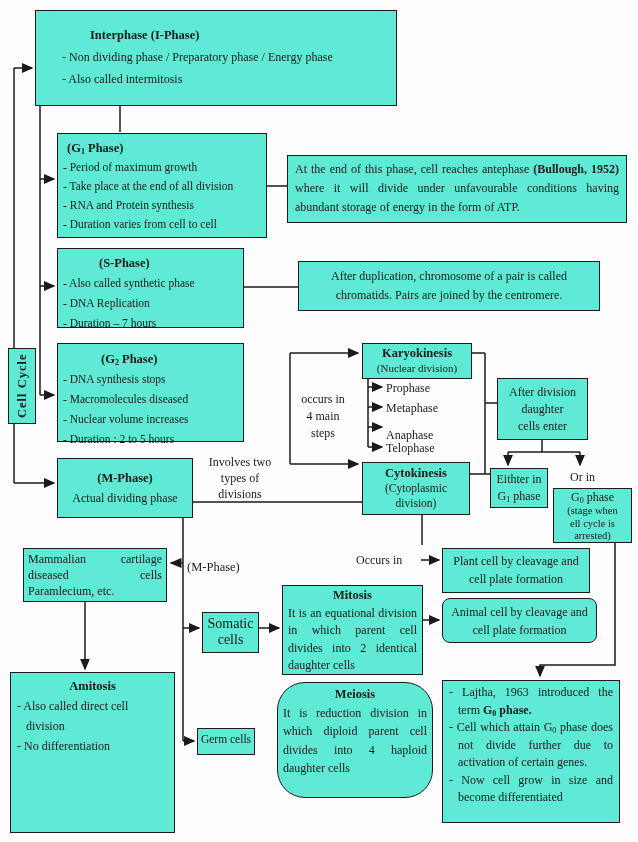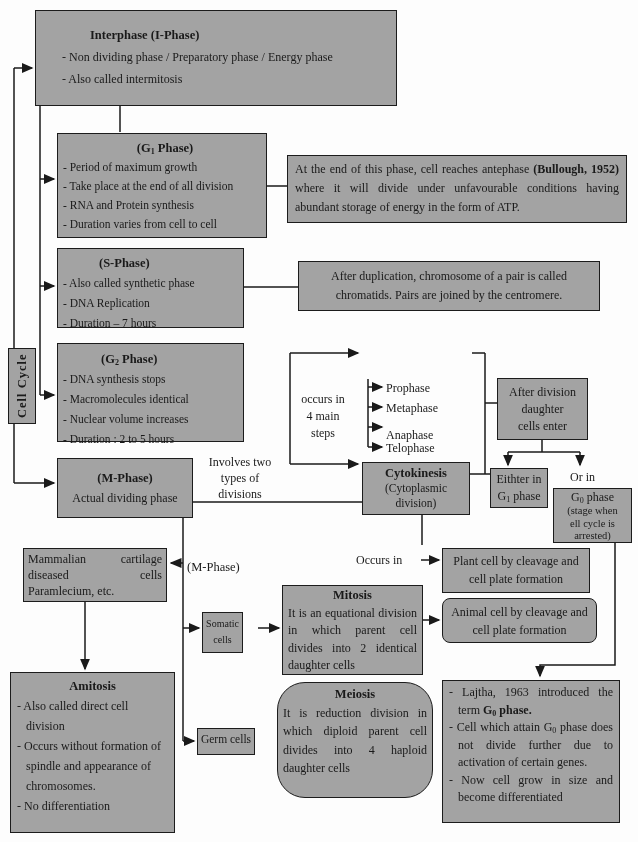--- a/index.html
+++ b/index.html
@@ -1,19 +1,19 @@
 <!DOCTYPE html>
 <html><head>
 <meta charset="utf-8">
 <style>
   html,body{margin:0;padding:0;background:#ffffff;}
   #canvas{position:relative;width:638px;height:842px;background:#fdfdfd;overflow:hidden;
           font-family:"Liberation Serif",serif;color:#1a1a1a;}
   svg.wires{position:absolute;left:0;top:0;z-index:0;}
-  .box{position:absolute;border:1.6px solid #1c1c1c;background:#a3a3a3;box-sizing:border-box;z-index:1;
+  .box{position:absolute;border:1.6px solid #1c1c1c;background:#5eead4;box-sizing:border-box;z-index:1;
        font-size:11.5px;line-height:19px;}
   .lbl{position:absolute;z-index:1;font-size:12px;line-height:16px;}
   .bold{font-weight:bold;margin-top:32px;}
   .ctr{text-align:center;}
   .just{text-align:justify;}
   .blk{display:block;}
   .hang{padding-left:9px;text-indent:-9px;}
   sub{font-size:8px;vertical-align:-2px;line-height:0;}
   .title{font-weight:bold;font-size:12.5px;display:block;}
   .vert-label{writing-mode:vertical-rl;transform:rotate(180deg);font-weight:bold;font-size:12.5px;
@@ -86,21 +86,21 @@
 
   <div class="box" style="left:35px;top:10px;width:362px;height:96px;padding:13px 10px 0 26px;line-height:22px;font-size:12px;">
     <span class="title" style="margin-left:28px;">
       <span>Interphase (I-Phase)</span>
     </span>
     <span class="blk">- Non dividing phase / Preparatory phase / Energy phase</span>
     <span class="blk">- Also called intermitosis</span>
   </div>
 
   <div class="box" style="left:57px;top:133px;width:210px;height:105px;padding:5px 3px 0 5px;line-height:19px;">
-    <span class="title" style="margin-left:4px;text-align:center;"><span>(G</span><sub>1</sub><span> Phase)</span></span>
+    <span class="title" style="margin-left:4px;"><span>(G</span><sub>1</sub><span> Phase)</span></span>
     <span class="blk">- Period of maximum growth</span>
     <span class="blk">- Take place at the end of all division</span>
     <span class="blk">- RNA and Protein synthesis</span>
     <span class="blk">- Duration varies from cell to cell</span>
   </div>
 
   <div class="box just" style="left:287px;top:155px;width:340px;height:68px;padding:4px 7px;line-height:19px;font-size:12px;">
     <span>At the end of this phase, cell reaches antephase </span><span class="bold">(Bullough, 1952)</span><span> where it will divide under unfavourable conditions having abundant storage of energy in the form of ATP.</span>
   </div>
 
@@ -111,31 +111,35 @@
     <span class="blk">- Duration – 7 hours</span>
   </div>
 
   <div class="box ctr" style="left:298px;top:261px;width:302px;height:50px;padding:5px 6px;line-height:19px;font-size:12px;">
     <span>After duplication, chromosome of a pair is called chromatids. Pairs are joined by the centromere.</span>
   </div>
 
   <div class="box" style="left:57px;top:343px;width:187px;height:99px;padding:5px 3px 0 5px;line-height:20px;">
     <span class="title" style="margin-left:38px;"><span>(G</span><sub>2</sub><span> Phase)</span></span>
     <span class="blk">- DNA synthesis stops</span>
-    <span class="blk">- Macromolecules identical</span>
+    <span class="blk">- Macromolecules diseased</span>
     <span class="blk">- Nuclear volume increases</span>
     <span class="blk">- Duration : 2 to 5 hours</span>
   </div>
 
   <div class="lbl ctr" style="left:292px;top:391px;width:62px;line-height:17px;">
     <span class="blk">occurs in</span>
     <span class="blk">4 main</span>
     <span class="blk">steps</span>
   </div>
 
+  <div class="box ctr" style="left:362px;top:343px;width:110px;height:36px;padding-top:2px;line-height:15px;">
+    <span class="title" style="font-size:12.5px;">Karyokinesis</span>
+    <span class="blk" style="font-size:11px;">(Nuclear division)</span>
+  </div>
 
   <div class="lbl" style="left:386px;top:380px;">Prophase</div>
   <div class="lbl" style="left:386px;top:400px;">Metaphase</div>
   <div class="lbl" style="left:386px;top:427px;text-align:center;">Anaphase</div>
   <div class="lbl" style="left:386px;top:440px;">Telophase</div>
 
   <div class="box ctr" style="left:497px;top:378px;width:91px;height:62px;padding-top:5px;line-height:17px;font-size:12px;">
     <span class="blk">After division</span>
     <span class="blk">daughter</span>
     <span class="blk">cells enter</span>
@@ -171,21 +175,21 @@
     <span class="blk">types of</span>
     <span class="blk">divisions</span>
   </div>
 
   <div class="box just" style="left:23px;top:548px;width:144px;height:54px;padding:2px 4px;line-height:16px;font-size:12px;">
     <span>Mammalian cartilage diseased cells Paramlecium, etc.</span>
   </div>
 
   <div class="lbl" style="left:187px;top:559px;font-size:12.5px;">(M-Phase)</div>
 
-  <div class="box ctr" style="left:202px;top:612px;width:41px;height:41px;padding-top:3px;line-height:16px;font-size:10px;">
+  <div class="box ctr" style="left:202px;top:612px;width:57px;height:41px;padding-top:3px;line-height:16px;font-size:14px;">
     <span class="blk">Somatic</span>
     <span class="blk">cells</span>
   </div>
 
   <div class="box" style="left:282px;top:585px;width:141px;height:90px;padding:1px 5px;line-height:17.5px;font-size:12px;">
     <span class="title ctr">Mitosis</span>
     <span class="blk just">It is an equational division in which parent cell divides into 2 identical daughter cells</span>
   </div>
 
   <div class="lbl" style="left:356px;top:552px;">Occurs in</div>
@@ -194,21 +198,20 @@
     <span>Plant cell by cleavage and cell plate formation</span>
   </div>
 
   <div class="box ctr" style="left:442px;top:598px;width:155px;height:45px;padding:4px 4px;line-height:18px;font-size:12px;border-radius:8px;">
     <span>Animal cell by cleavage and cell plate formation</span>
   </div>
 
   <div class="box" style="left:10px;top:672px;width:165px;height:161px;padding:3px 6px;line-height:20px;font-size:12px;">
     <span class="title ctr">Amitosis</span>
     <span class="blk hang">- Also called direct cell division</span>
-    <span class="blk hang">- Occurs without formation of spindle and appearance of chromosomes.</span>
     <span class="blk hang">- No differentiation</span>
   </div>
 
   <div class="box ctr" style="left:197px;top:728px;width:58px;height:27px;padding-top:3px;line-height:15px;font-size:11.5px;">
     <span>Germ cells</span>
   </div>
 
   <div class="box" style="left:277px;top:682px;width:156px;height:116px;padding:2px 5px;line-height:18.5px;font-size:12px;border-radius:28px;">
     <span class="title ctr">Meiosis</span>
     <span class="blk just">It is reduction division in which diploid parent cell divides into 4 haploid daughter cells</span>

